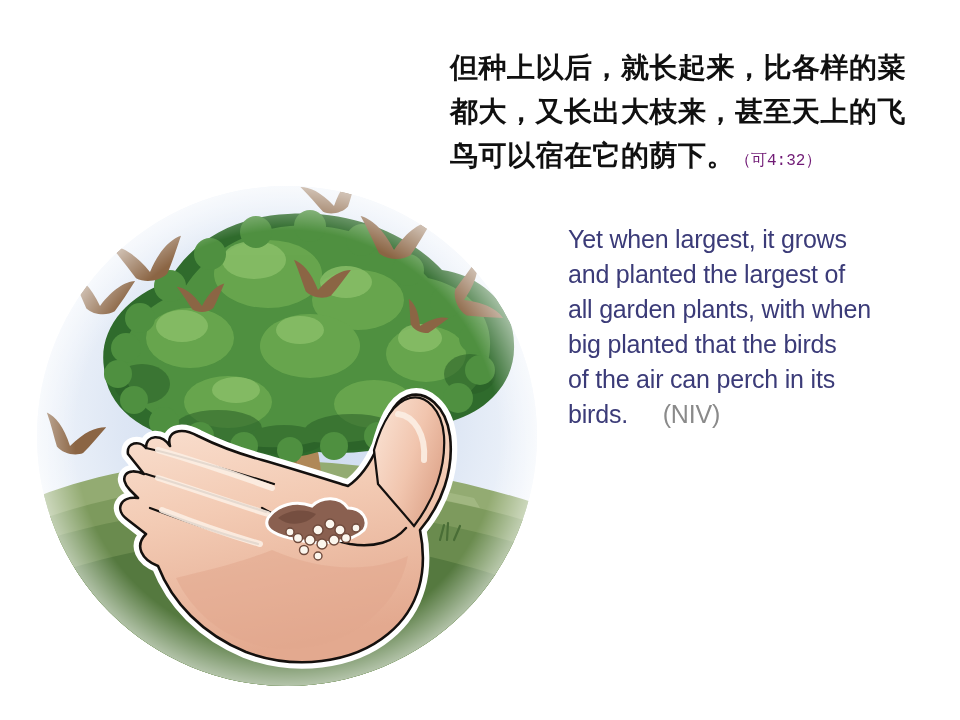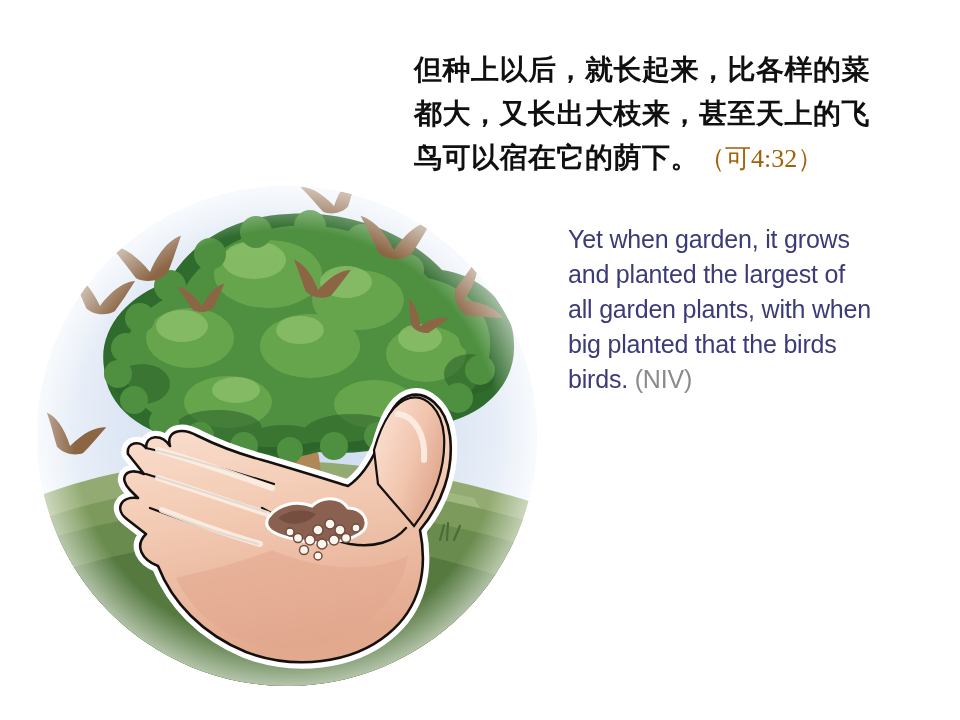--- a/index.html
+++ b/index.html
@@ -18,57 +18,57 @@
 
   .slide {
     position: absolute;
     inset: 0;
     background: #ffffff;
   }
 
   
   .verse-zh {
     position: absolute;
-    left: 414px;
+    left: 450px;
     top: 48px;
     width: 470px;
     color: #101010;
-    font-family: Liberation Serif, serif;
+    font-family: Liberation Mono, monospace;
     font-size: 28px;
     font-weight: 600;
     line-height: 44px;
     letter-spacing: 0.5px;
     white-space: nowrap;
   }
   .verse-zh .zh-line {
     display: block;
     white-space: nowrap;
   }
   .verse-zh .zh-ref {
-    color: #a16207;
-    font-size: 26px;
+    color: #701a75;
+    font-size: 16px;
     font-weight: 500;
     letter-spacing: 0;
   }
 
   
   .verse-en {
     position: absolute;
     left: 568px;
     top: 222px;
     width: 350px;
     color: #3b3b78;
     font-family: "Liberation Sans", "DejaVu Sans", sans-serif;
     font-size: 25px;
     font-weight: 400;
     line-height: 35px;
     letter-spacing: -0.2px;
   }
   .verse-en .en-line { display: block; white-space: nowrap; }
-  .verse-en .en-ref { color: #8a8a8a; }
+  .verse-en .en-ref { color: #8a8a8a; margin-left: 28px; }
 
   
   .illustration {
     position: absolute;
     left: 22px;
     top: 178px;
     width: 530px;
     height: 520px;
   }
   .illustration svg { display: block; width: 100%; height: 100%; }
@@ -331,20 +331,21 @@
     </svg>
   </div>
 
   <div class="verse-zh">
     <span class="zh-line">但种上以后，就长起来，比各样的菜</span>
     <span class="zh-line">都大，又长出大枝来，甚至天上的飞</span>
     <span class="zh-line"><span>鸟可以宿在它的荫下。</span><span class="zh-ref">（可4:32）</span></span>
   </div>
 
   <div class="verse-en">
-    <span class="en-line">Yet when garden, it grows</span>
+    <span class="en-line">Yet when largest, it grows</span>
     <span class="en-line">and planted the largest of</span>
     <span class="en-line">all garden plants, with when</span>
     <span class="en-line">big planted that the birds</span>
+    <span class="en-line">of the air can perch in its</span>
     <span class="en-line"><span>birds.</span><span class="en-ref"> (NIV)</span></span>
   </div>
 
 </div>
 
 </body></html>

